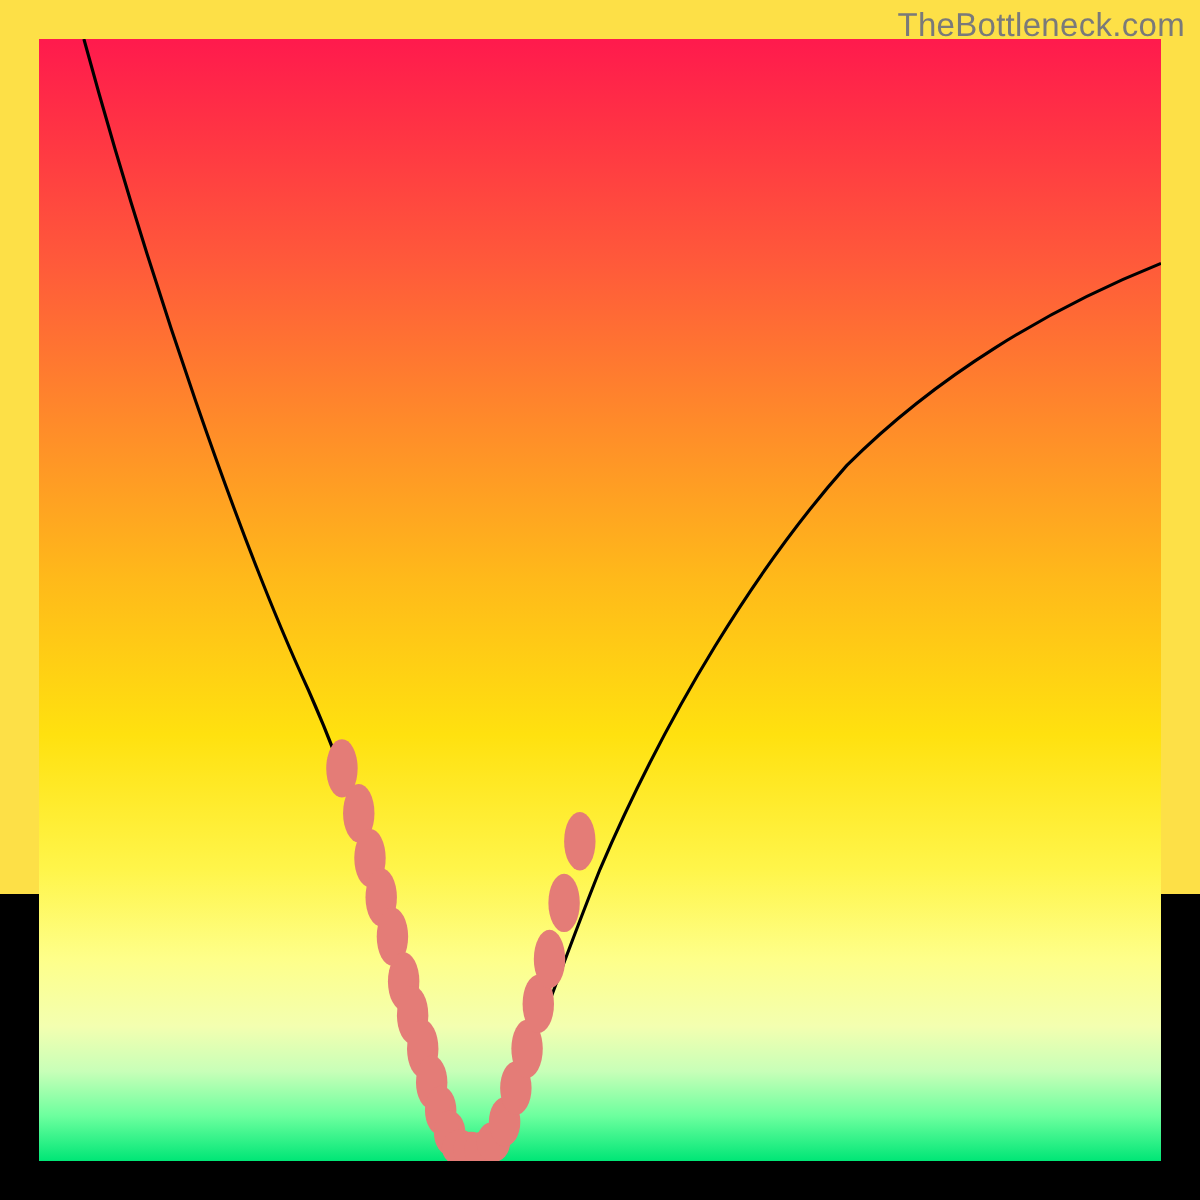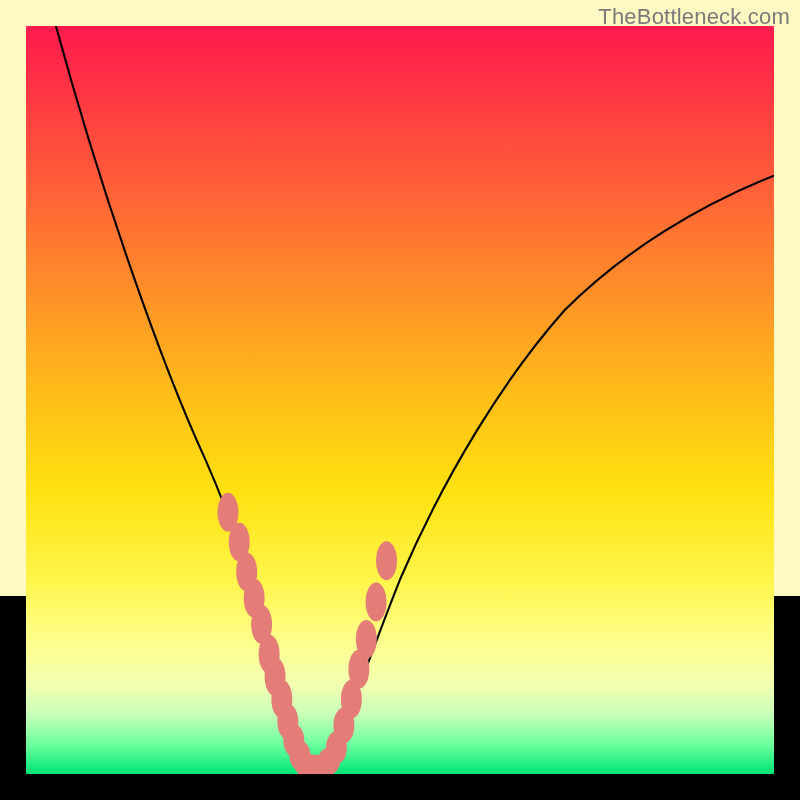--- a/index.html
+++ b/index.html
@@ -8,21 +8,21 @@
     width: 800px;
     height: 800px;
     background: #000;
     font-family: Arial, Helvetica, sans-serif;
     overflow: hidden;
   }
   .frame {
     position: relative;
     width: 800px;
     height: 596px;
-    background: #fef9c3;
+    background: #fde047;
     text-decoration: underline;
   }
   .plot {
     position: absolute;
     left: 26px;
     top: 26px;
     width: 748px;
     height: 748px;
     background: linear-gradient(to bottom,
       #ff1a4d 0%,

